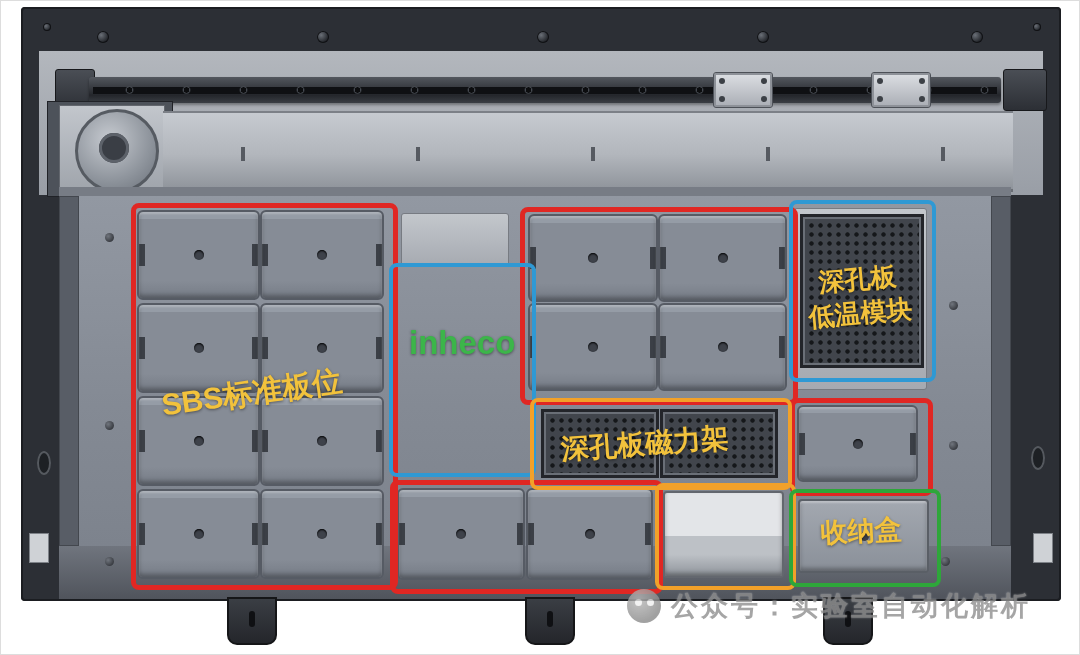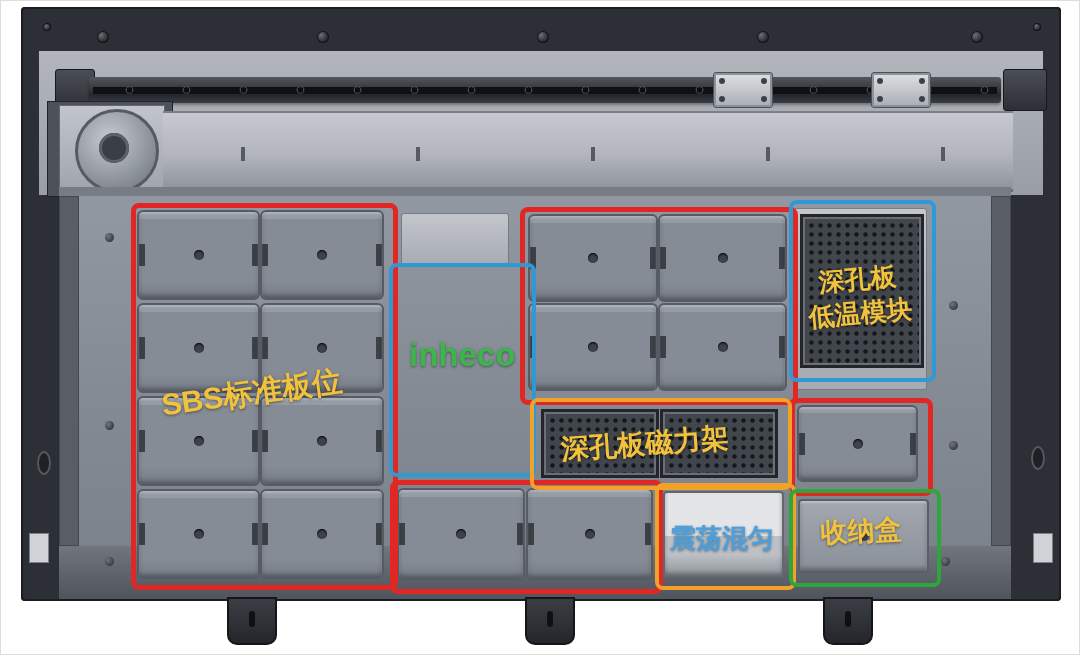--- a/index.html
+++ b/index.html
@@ -211,29 +211,32 @@
   <div class="ann red" style="left:389px;top:479px;width:263px;height:104px"></div>
   <div class="ann red" style="left:789px;top:397px;width:133px;height:88px"></div>
   <div class="ann blue" style="left:388px;top:262px;width:139px;height:206px"></div>
   <div class="ann blue" style="left:788px;top:199px;width:139px;height:174px"></div>
   <div class="ann orange" style="left:529px;top:397px;width:254px;height:84px"></div>
   <div class="ann orange" style="left:654px;top:482px;width:133px;height:99px"></div>
   <div class="ann green" style="left:788px;top:488px;width:144px;height:90px"></div>
 
   <div class="lbl yellow" style="left:160px;top:372px;font-size:30px;transform:rotate(-8deg)">SBS标准板位</div>
 
-  <div class="lbl green" style="left:408px;top:332px;font-size:33px;line-height:1.35;white-space:normal">
+  <div class="lbl green" style="left:408px;top:320px;font-size:33px;line-height:1.35;white-space:normal">
     <div>inheco</div>
   </div>
 
   <div class="lbl yellow" style="left:796px;top:262px;width:124px;font-size:26px;line-height:1.3;text-align:center;transform:rotate(-5deg);white-space:normal">
     <div>深孔板</div>
     <div>低温模块</div>
   </div>
 
   <div class="lbl yellow" style="left:560px;top:424px;font-size:28px;transform:rotate(-4deg)">深孔板磁力架</div>
 
-  <div class="lbl blue" style="left:662px;top:520px;width:118px;font-size:26px;text-align:center">震荡混匀</div>
 
   <div class="lbl yellow" style="left:800px;top:512px;width:120px;font-size:27px;text-align:center;transform:rotate(-3deg)">收纳盒</div>
 
+  <div class="abs watermark">
+    <span class="wm-logo"></span>
+    <span class="wm-text">公众号：实验室自动化解析</span>
+  </div>
 
 </div>
 
 </body></html>

